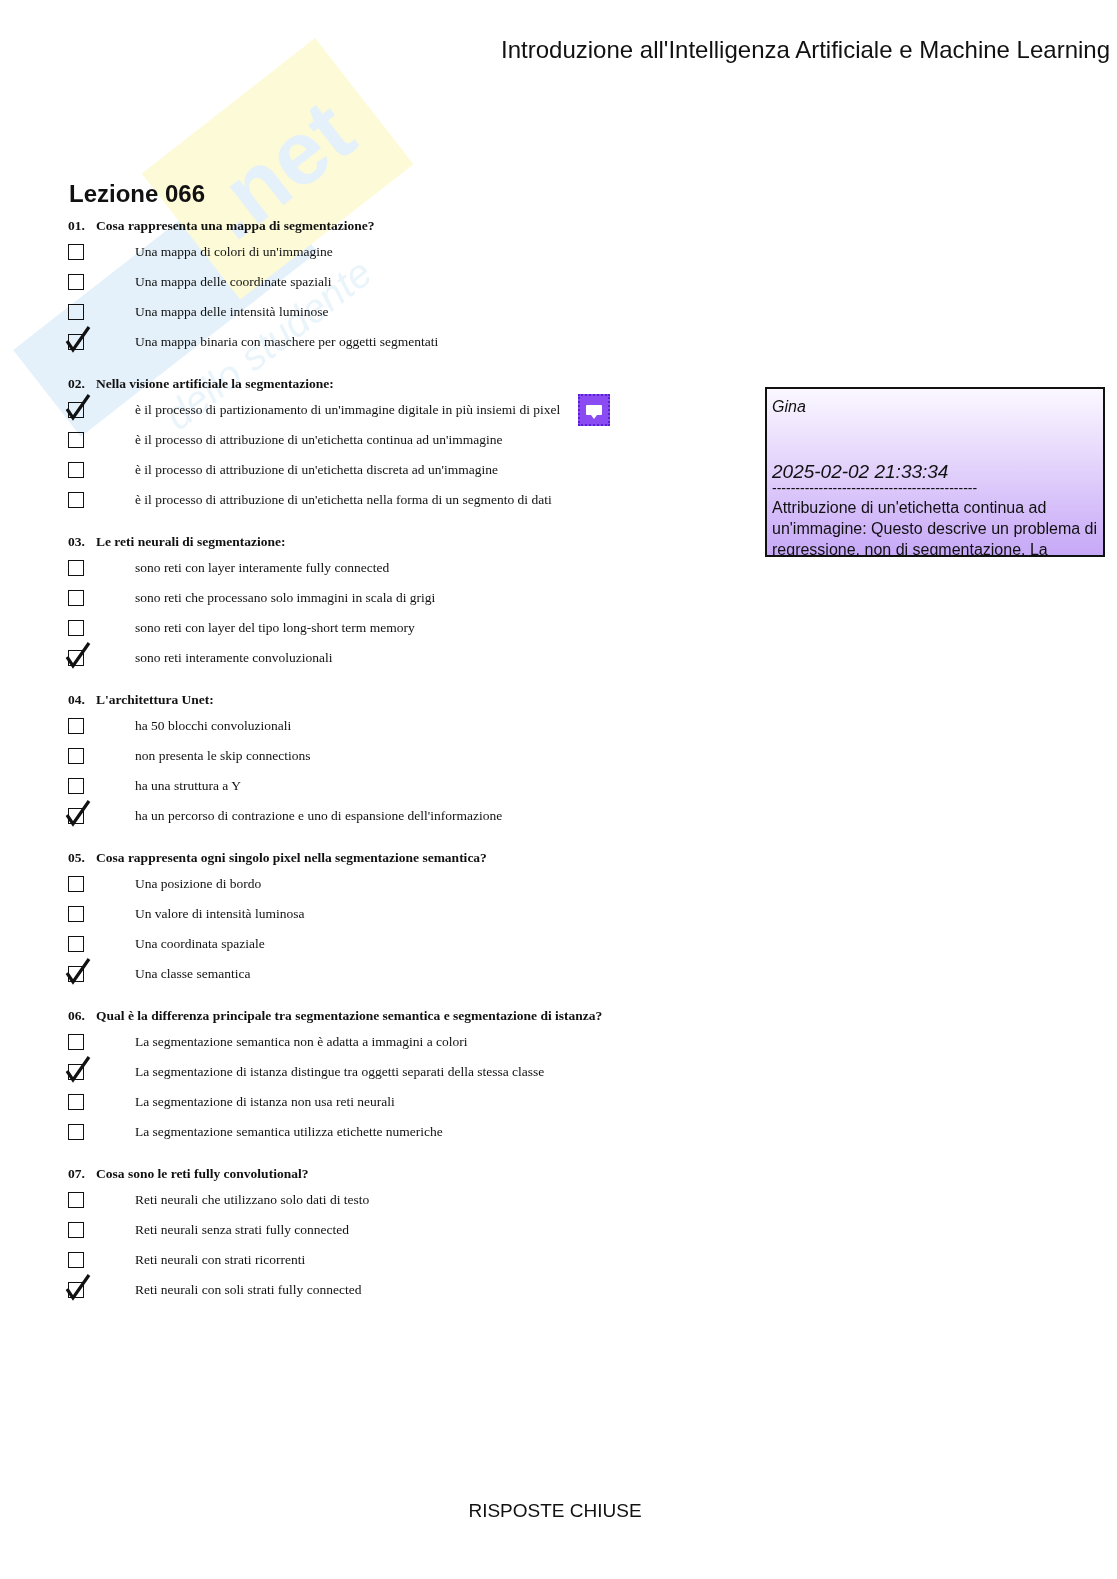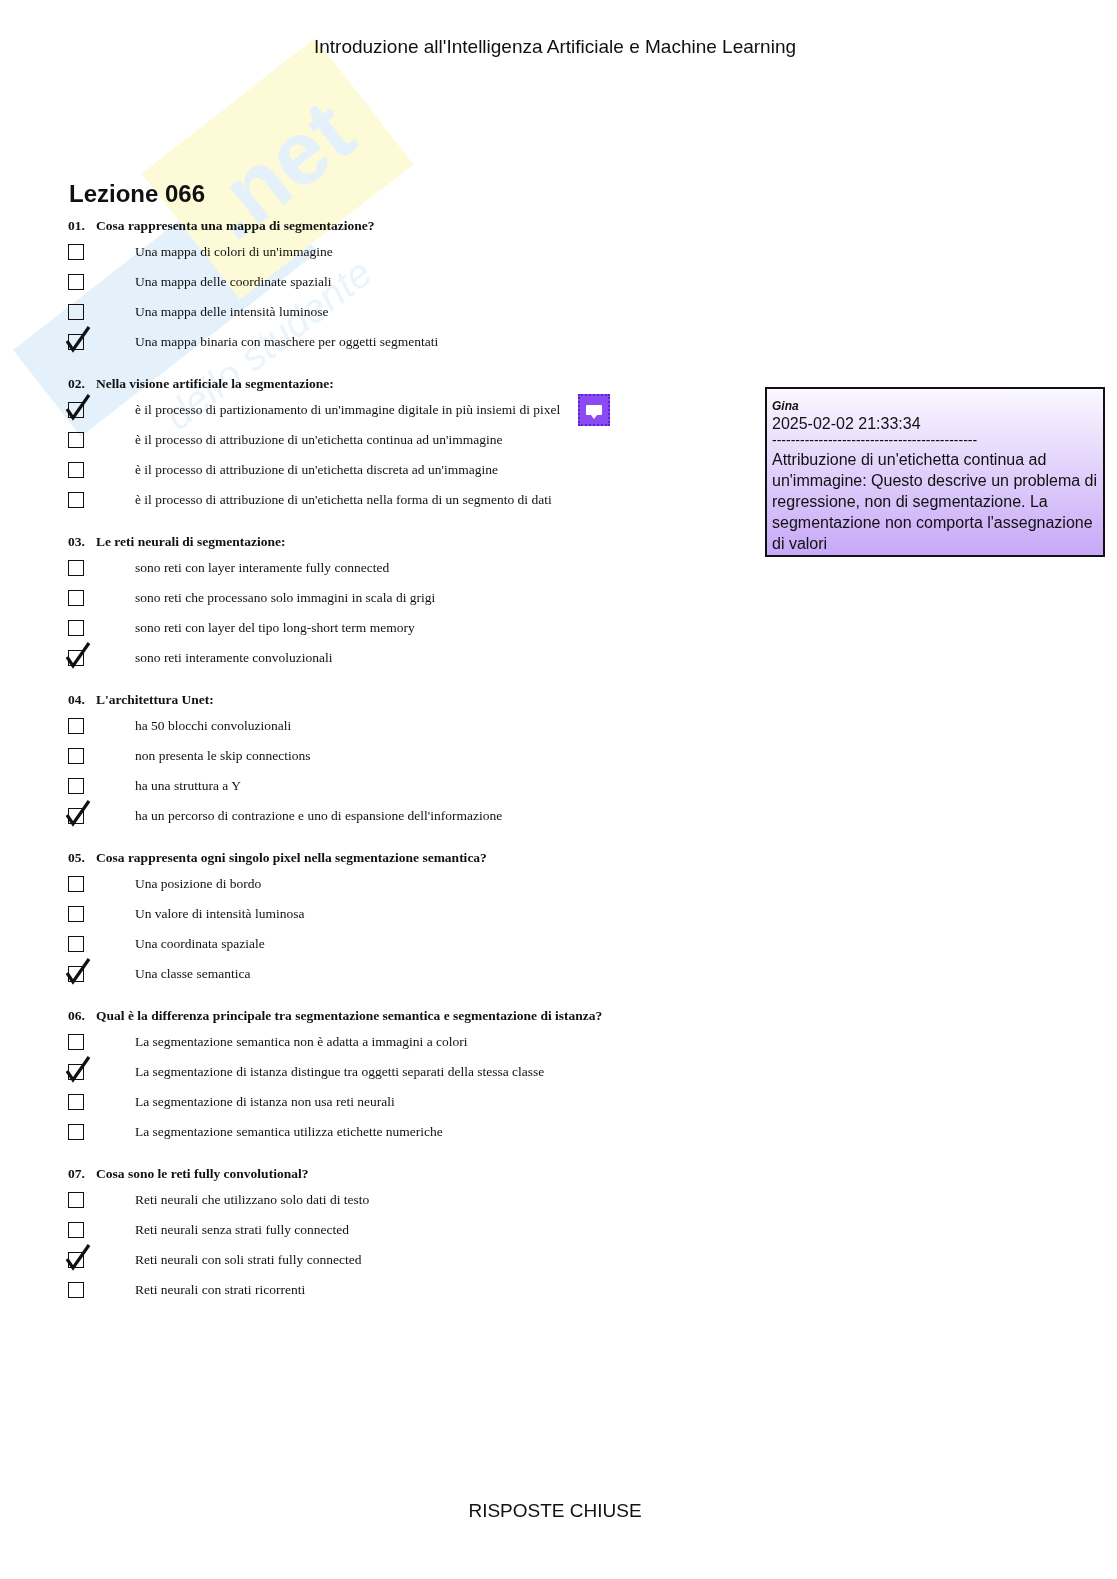--- a/index.html
+++ b/index.html
@@ -23,22 +23,22 @@
     }
     .wm-text1 {
       position: absolute; left: 240px; top: 90px; font-family: "Liberation Sans", sans-serif;
       font-size: 90px; font-weight: bold; color: #cfe7f6;
     }
     .wm-text2 {
       position: absolute; left: 80px; top: 250px; font-family: "Liberation Sans", sans-serif;
       font-size: 40px; color: #d9ecf8; font-style: italic;
     }
     .doc-title {
-      position: absolute; left: 0; width: 1110px; top: 36px; text-align: center;
-      font-family: "Liberation Sans", sans-serif; font-size: 19px; color: #111;
+      position: absolute; left: 0; width: 1110px; top: 36px; text-align: right;
+      font-family: "Liberation Sans", sans-serif; font-size: 24px; color: #111;
     }
     .lesson {
       position: absolute; left: 69px; top: 180px;
       font-family: "Liberation Sans", sans-serif; font-size: 24px; font-weight: bold;
     }
     .questions { position: absolute; left: 68px; top: 215px; width: 700px; }
     .question { margin-bottom: 16px; }
     .q-head {
       font-weight: bold; font-size: 13.5px; height: 22px; line-height: 22px;
     }
@@ -65,22 +65,22 @@
     .comment-icon .bubble:after {
       content: ""; position: absolute; left: 5px; bottom: -4px;
       border-left: 3px solid transparent; border-right: 3px solid transparent; border-top: 4px solid #fff;
     }
     .note {
       position: absolute; left: 765px; top: 387px; width: 340px; height: 170px;
       border: 2px solid #111; box-sizing: border-box; overflow: hidden;
       background: linear-gradient(#fbf8ff, #c7a8f7);
       font-family: "Liberation Sans", sans-serif; padding: 9px 5px 0 5px;
     }
-    .note-author { font-style: italic; font-weight: bold; font-size: 12px; line-height: 17px; }
-    .note-date { font-size: 16px; line-height: 17px; }
+    .note-author { font-style: italic; font-weight: normal; font-size: 16px; line-height: 17px; }
+    .note-date { font-style: italic; font-size: 19px; line-height: 17px; margin-top: 48px; }
     .note-sep { font-size: 14px; line-height: 17px; letter-spacing: 0px; white-space: nowrap; overflow: hidden; }
     .note-body { font-size: 16px; line-height: 21px; }
     .footer {
       position: absolute; left: 0; width: 1110px; top: 1500px; text-align: center;
       font-family: "Liberation Sans", sans-serif; font-size: 19px;
     }
   </style>
 </head>
 <body>
 
@@ -237,30 +237,30 @@
       <div class="q-head"><span class="q-num">07.</span><span>Cosa sono le reti fully convolutional?</span></div>
       <div class="opt">
         <span class="box"></span>
         <span>Reti neurali che utilizzano solo dati di testo</span>
       </div>
       <div class="opt">
         <span class="box"></span>
         <span>Reti neurali senza strati fully connected</span>
       </div>
       <div class="opt">
+        <span class="box"></span>
+        <span>Reti neurali con strati ricorrenti</span>
+      </div>
+      <div class="opt">
         <span class="box">
           <svg class="check" viewBox="0 0 26 28">
             <path d="M2 16 L8 25 L24 2" fill="none" stroke="#111" stroke-width="3.2" stroke-linejoin="miter"></path>
           </svg>
         </span>
         <span>Reti neurali con soli strati fully connected</span>
-      </div>
-      <div class="opt">
-        <span class="box"></span>
-        <span>Reti neurali con strati ricorrenti</span>
       </div>
     </div>
   </div>
 
 <div class="comment-icon">
   <div class="bubble"></div>
 </div>
 
 <div class="note">
   <div class="note-author">Gina</div>

